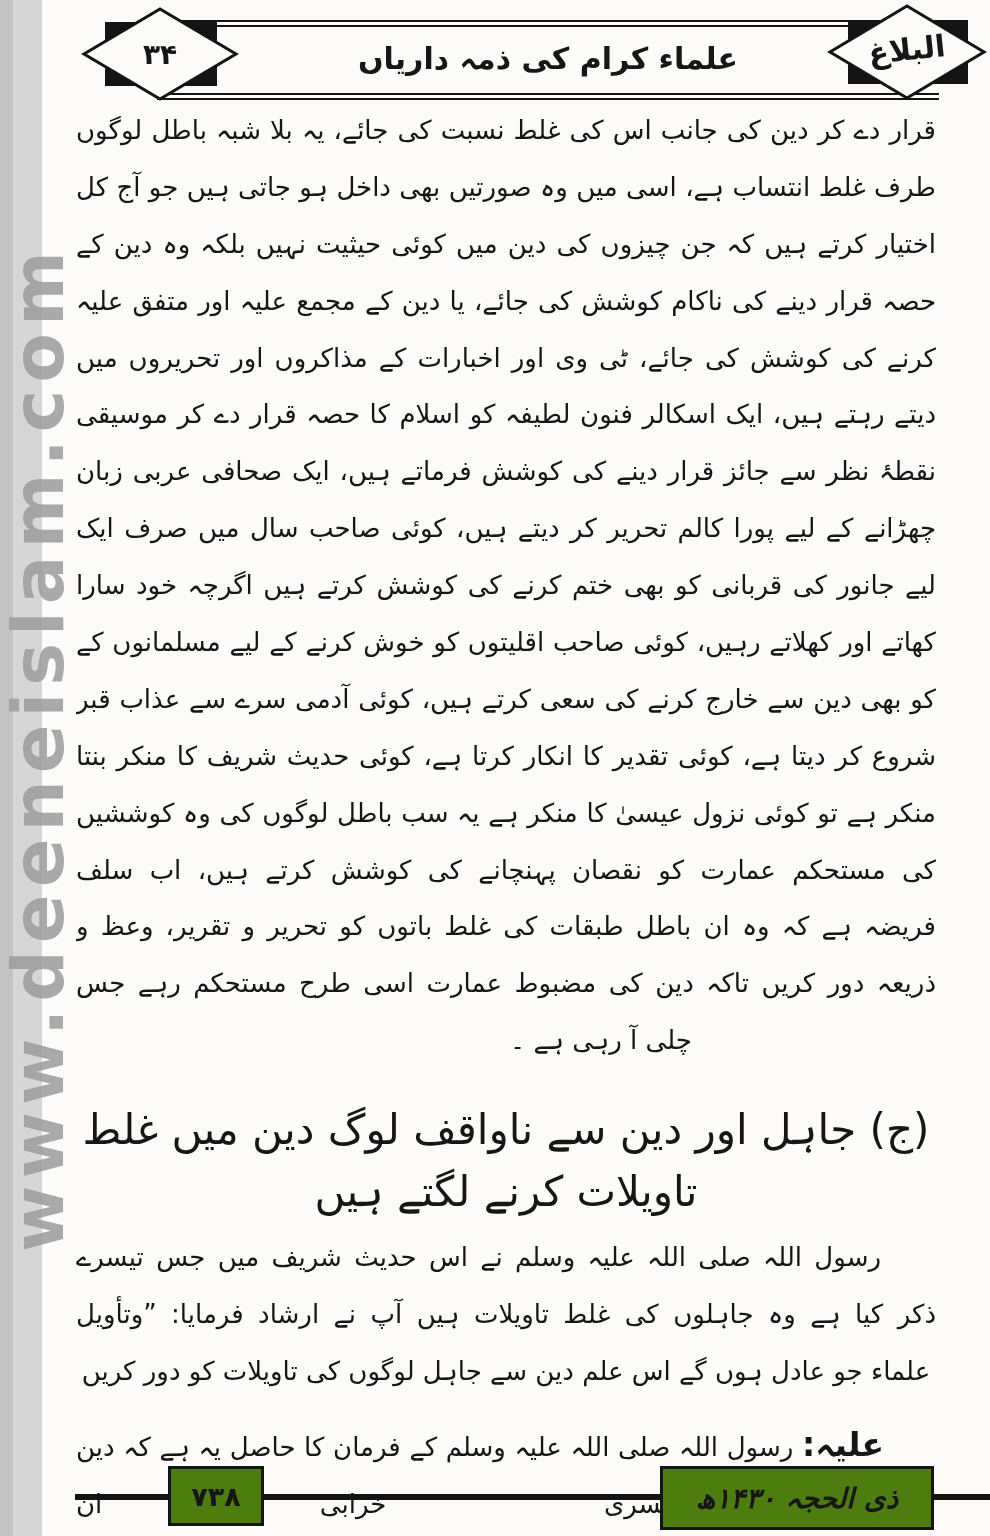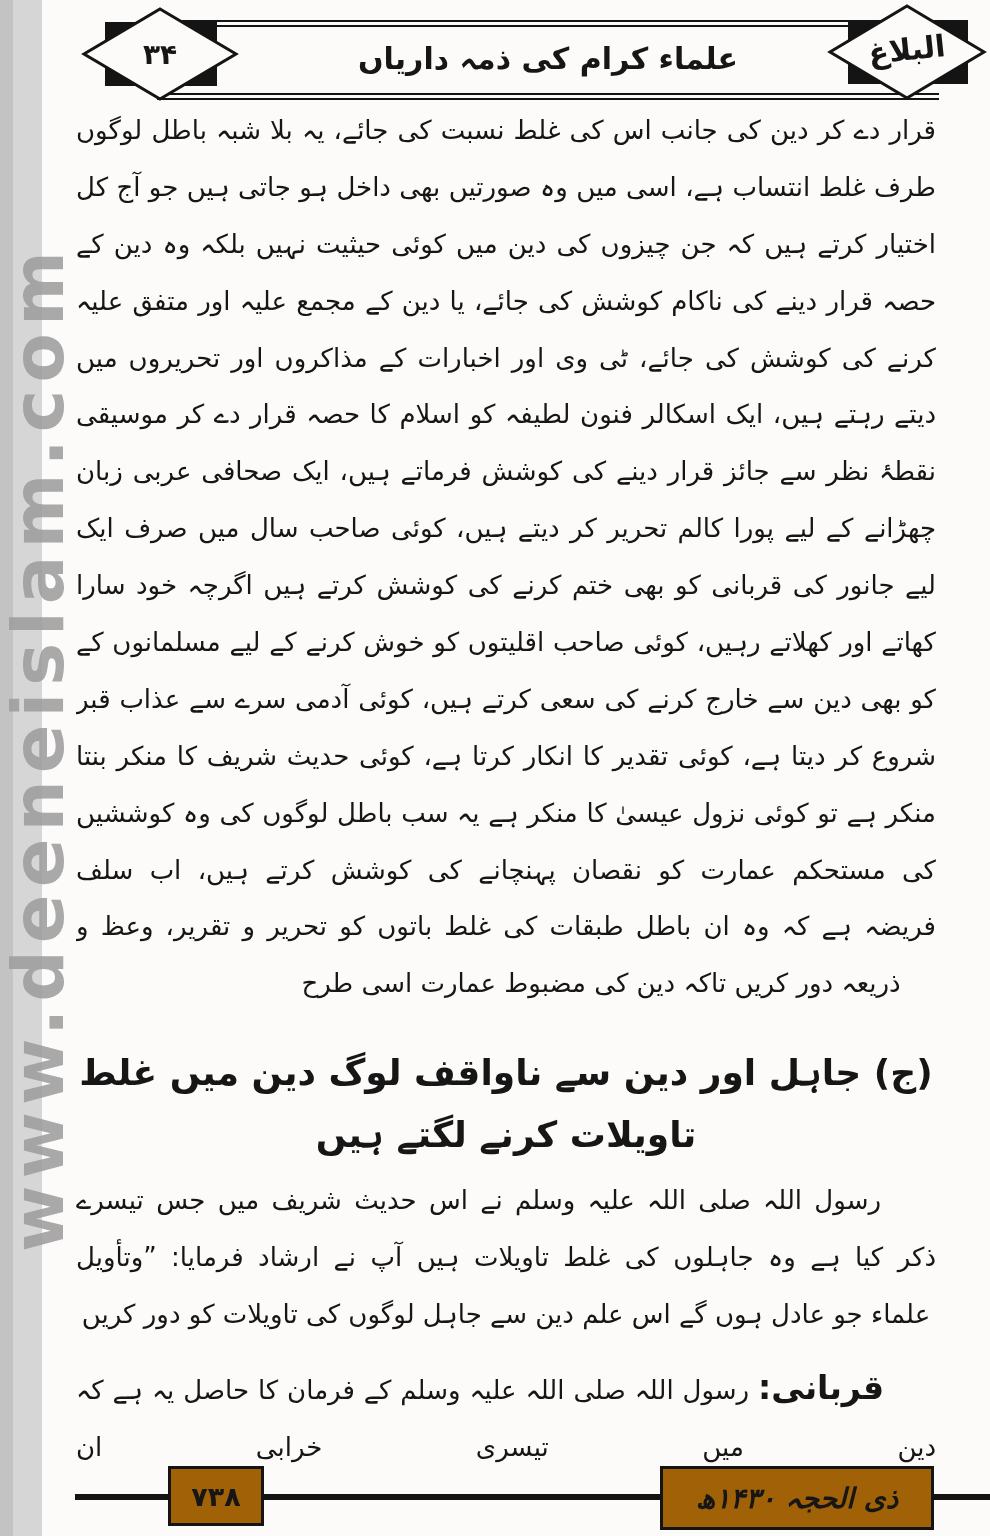--- a/index.html
+++ b/index.html
@@ -37,34 +37,34 @@
   .diamond-right .label{font-size:30px; transform:rotate(-6deg); padding-bottom:6px;}
   
   .body-text{position:absolute; right:54px; left:76px; top:102px;}
   .lines .line{
     direction:rtl; font-size:26px; line-height:56.9px; height:56.9px;
     text-align:justify; text-align-last:justify; white-space:nowrap;
   }
   .lines .line{white-space:normal; overflow:hidden;}
   .para1 .line:last-child{text-align:center; text-align-last:center; padding-left:190px;}
   .section-heading{
-    margin:30px 0 6px 0; font-size:36px; font-weight:bold; text-align:center;
+    margin:30px 0 6px 0; font-size:42px; font-weight:normal; text-align:center;
     line-height:62px; letter-spacing:0;
   }
   .para2 .line:first-child{text-indent:55px;}
   .para2 .line:last-child{text-align:center; text-align-last:center;}
   .para3{
     margin:16px 0 0 0; direction:rtl; font-size:26px; line-height:57px;
     text-align:justify; text-align-last:justify; text-indent:52px;
   }
   .para3 .plabel{font-weight:bold; font-size:33px;}
   
   .footer-rule{position:absolute; left:75px; right:0; top:1494px; height:6px; background:#141414;}
   .footer-box{
-    position:absolute; background:#a16207; border:3px solid #141414;
+    position:absolute; background:#4d7c0f; border:3px solid #141414;
     display:flex; align-items:center; justify-content:center; z-index:2;
   }
   .footer-box.num{left:168px; top:1466px; width:90px; height:54px; font-size:27px; font-weight:bold;}
   .footer-box.date{left:660px; top:1466px; width:268px; height:58px; font-size:28px; font-weight:bold;font-style:italic;}
 </style>
 </head>
 <body>
 
 <div class="page">
 
@@ -105,32 +105,33 @@
         <div class="line">نقطۂ نظر سے جائز قرار دینے کی کوشش فرماتے ہیں، ایک صحافی عربی زبان سے مسلمان بچوں کی جان</div>
         <div class="line">چھڑانے کے لیے پورا کالم تحریر کر دیتے ہیں، کوئی صاحب سال میں صرف ایک مرتبہ اللہ تعالیٰ کے</div>
         <div class="line">لیے جانور کی قربانی کو بھی ختم کرنے کی کوشش کرتے ہیں اگرچہ خود سارا سال بکرے ذبح کر کے</div>
         <div class="line">کھاتے اور کھلاتے رہیں، کوئی صاحب اقلیتوں کو خوش کرنے کے لیے مسلمانوں کے بنیادی اصولوں</div>
         <div class="line">کو بھی دین سے خارج کرنے کی سعی کرتے ہیں، کوئی آدمی سرے سے عذاب قبر ہی کا انکار کرنا</div>
         <div class="line">شروع کر دیتا ہے، کوئی تقدیر کا انکار کرتا ہے، کوئی حدیث شریف کا منکر بنتا ہے، کوئی ختم نبوت کا</div>
         <div class="line">منکر ہے تو کوئی نزول عیسیٰ کا منکر ہے یہ سب باطل لوگوں کی وہ کوششیں ہیں جن کے ذریعہ وہ دین</div>
         <div class="line">کی مستحکم عمارت کو نقصان پہنچانے کی کوشش کرتے ہیں، اب سلف صالحین کے سچے جانشین علماء کا یہ</div>
         <div class="line">فریضہ ہے کہ وہ ان باطل طبقات کی غلط باتوں کو تحریر و تقریر، وعظ و نصیحت، مکالمہ اور مذاکرہ کے</div>
         <div class="line">ذریعہ دور کریں تاکہ دین کی مضبوط عمارت اسی طرح مستحکم رہے جس طرح وہ چودہ سو سال سے</div>
+        <div class="line">چلی آ رہی ہے ۔</div>
       </div>
 
     <h2 class="section-heading">(ج) جاہل اور دین سے ناواقف لوگ دین میں غلط تاویلات کرنے لگتے ہیں</h2>
 
     <div class="lines para2">
         <div class="line">رسول اللہ صلی اللہ علیہ وسلم نے اس حدیث شریف میں جس تیسرے طبقے اور اس کی خرابیوں کا</div>
         <div class="line">ذکر کیا ہے وہ جاہلوں کی غلط تاویلات ہیں آپ نے ارشاد فرمایا: ”وتأویل الجاهلین“ یعنی وہ سچے</div>
         <div class="line">علماء جو عادل ہوں گے اس علم دین سے جاہل لوگوں کی تاویلات کو دور کریں گے ۔</div>
       </div>
 
     <p class="para3">
-      <span class="plabel">قربانی:</span><span> رسول اللہ صلی اللہ علیہ وسلم کے فرمان کا حاصل یہ ہے کہ دین میں تیسری خرابی ان</span>
+      <span class="plabel">علیہ:</span><span> رسول اللہ صلی اللہ علیہ وسلم کے فرمان کا حاصل یہ ہے کہ دین میں تیسری خرابی ان</span>
     </p>
   </main>
 
   <footer>
     <div class="footer-rule"></div>
     <div class="footer-box num">
       <span>۷۳۸</span>
     </div>
     <div class="footer-box date">
       <span>ذی الحجہ ۱۴۳۰ھ</span>

